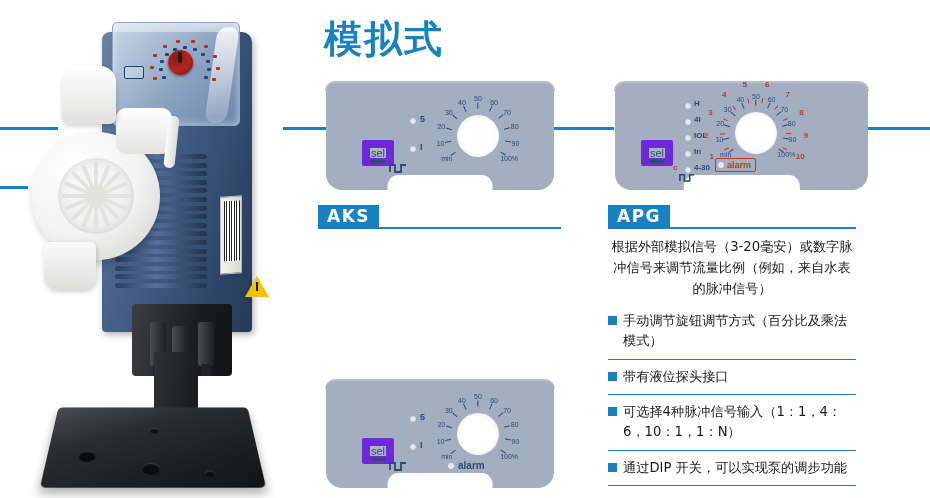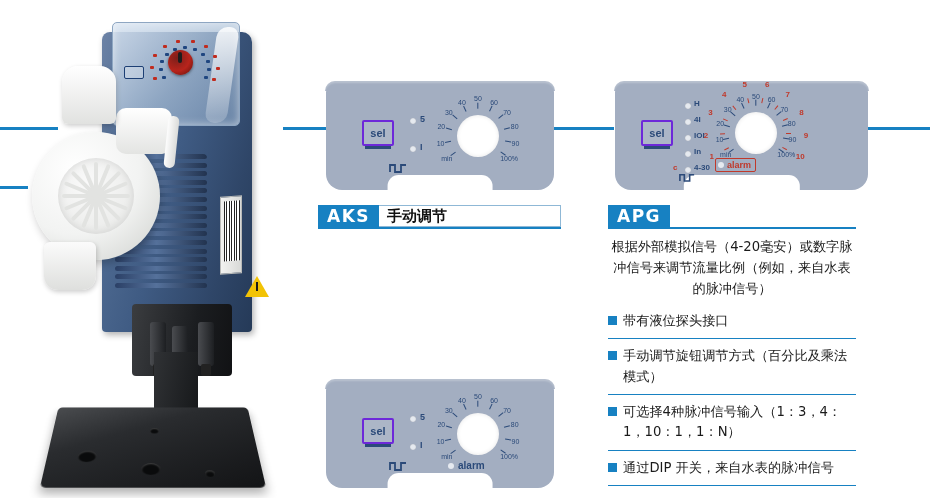--- a/index.html
+++ b/index.html
@@ -99,23 +99,23 @@
   .panel-shape::before{
     content:""; position:absolute; left:-1px; top:-1px; right:-1px; height:10px;
     background:#a3aec1; border-radius:11px 11px 0 0;
     box-shadow: inset 0 2px 2px rgba(255,255,255,.25);
   }
   .panel-notch {
     position: absolute; left: 50%; transform: translateX(-50%); bottom: -1px;
     width: 46%; height: 16px; background: #ffffff; border-radius: 11px 11px 0 0;
   }
   .sel-box {
-    position: absolute; border: 2px solid #6d28d9; border-radius: 2px;
+    position: absolute; border: 8px solid #6d28d9; border-radius: 2px;
     display: flex; align-items: center; justify-content: center;
-    color: #2b4a79; font-weight: bold; background: rgba(255,255,255,.10);
+    color: #2b4a79; font-weight: normal; background: rgba(255,255,255,.10); margin-top: 20px;
   }
   .sel-box::after{content:"";position:absolute;left:1px;right:1px;bottom:-5px;height:3px;background:#2b4a79;}
   .led { position: absolute; width: 6px; height: 6px; border-radius: 50%; background: #e6eaf0; box-shadow: inset 0 0 1px rgba(0,0,0,.3); }
   .led-lbl { position: absolute; color: #2b4a79; font-weight: bold; }
   .led-lbl.red { color: #c0392b; }
   .dial-hole {
     position: absolute; border-radius: 50%; background: #ffffff;
     box-shadow: inset 0 0 4px rgba(0,0,0,.10);
   }
   .tick { position: absolute; background: #2b4a79; transform-origin: 50% 50%; }
@@ -248,20 +248,21 @@
       <div class="foot-hole" style="left:152px; top:78px; width:9px; height:7px;"></div>
     </div>
   </div>
 
   <div class="hline" style="left:0px;   top:127px; width:58px;"></div>
   <div class="hline" style="left:283px; top:127px; width:44px;"></div>
   <div class="hline" style="left:552px; top:127px; width:62px;"></div>
   <div class="hline" style="left:868px; top:127px; width:62px;"></div>
   <div class="hline" style="left:0px;   top:186px; width:28px;"></div>
 
+  <div class="title">模拟式</div>
 
   <div class="panel" id="panelAks" style="left:326px; top:82px; width:228px; height:108px;">
     <div class="panel-shape"></div>
     <div class="panel-notch"></div>
     <div class="sel-box" style="left:36px; top:38px; width:32px; height:26px; font-size:11px;">sel</div>
     <div class="led" style="left:84px; top:36px;"></div>
     <div class="led-lbl" style="left:94px; top:32px; font-size:9px;">5</div>
     <div class="led" style="left:84px; top:64px;"></div>
     <div class="led-lbl" style="left:94px; top:60px; font-size:9px;">I</div>
     <svg class="pulse-icon" style="left:63px; top:80px;" width="18" height="11" viewBox="0 0 18 11">
@@ -398,44 +399,43 @@
       <div class="tickLbl" style="left: 188.705px; top: 44.1649px; font-size: 7px; transform: translate(-50%, -50%);">80</div>
       <div class="tick" style="left: 178.544px; top: 58.5094px; width: 6px; height: 1.4px; transform: rotate(10deg);"></div>
       <div class="tickLbl" style="left: 189.423px; top: 60.5986px; font-size: 7px; transform: translate(-50%, -50%);">90</div>
       <div class="tick" style="left: 173.575px; top: 70.5073px; width: 6px; height: 1.4px; transform: rotate(35deg);"></div>
       <div class="tickLbl" style="left: 183.128px; top: 75.7959px; font-size: 7px; transform: translate(-50%, -50%);">100%</div>
     </div>
 
   <div class="col" style="left:318px; top:205px; width:243px;">
     <div class="badge-row">
       <div class="badge">AKS</div>
-      <div class="badge-title">手动调节</div>
     </div>
     <div class="badge-underline"></div>
   </div>
 
   <div class="col" style="left:608px; top:205px; width:248px;">
     <div class="badge-row">
       <div class="badge">APG</div>
     </div>
     <div class="badge-underline"></div>
-    <div class="para" style="text-align:center;">根据外部模拟信号（4-20毫安）或数字脉冲信号来调节流量比例（例如，来自水表的脉冲信号）</div>
+    <div class="para" style="text-align:center;">根据外部模拟信号（3-20毫安）或数字脉冲信号来调节流量比例（例如，来自水表的脉冲信号）</div>
     <div id="apgBullets" style="margin-top:4px;">
+        <div class="bullet-item">
+          <span class="sq"></span>
+          <span>手动调节旋钮调节方式（百分比及乘法模式）</span>
+        </div>
         <div class="bullet-item">
           <span class="sq"></span>
           <span>带有液位探头接口</span>
         </div>
         <div class="bullet-item">
           <span class="sq"></span>
-          <span>手动调节旋钮调节方式（百分比及乘法模式）</span>
+          <span>可选择4种脉冲信号输入（1：1，4：6，10：1，1：N）</span>
         </div>
         <div class="bullet-item">
           <span class="sq"></span>
-          <span>可选择4种脉冲信号输入（1：3，4：1，10：1，1：N）</span>
-        </div>
-        <div class="bullet-item">
-          <span class="sq"></span>
-          <span>通过DIP 开关，来自水表的脉冲信号</span>
+          <span>通过DIP 开关，可以实现泵的调步功能</span>
         </div>
       </div>
   </div>
 
 </div>
 
 </body></html>

